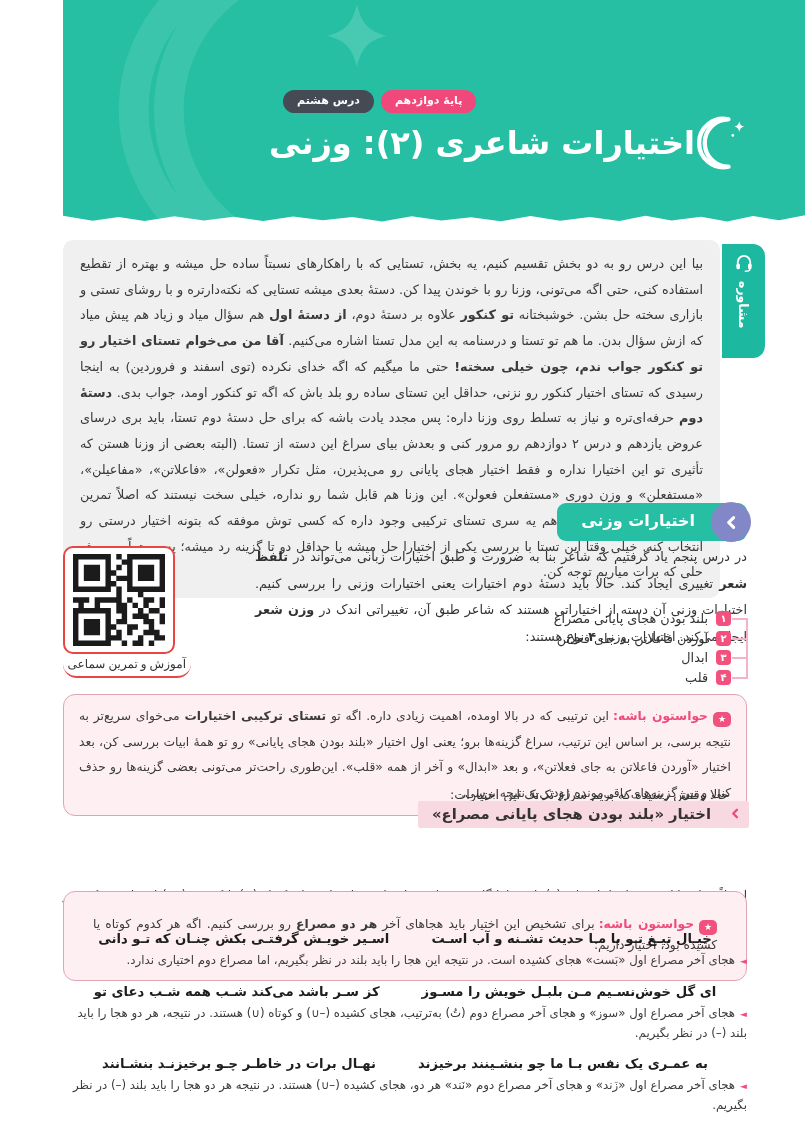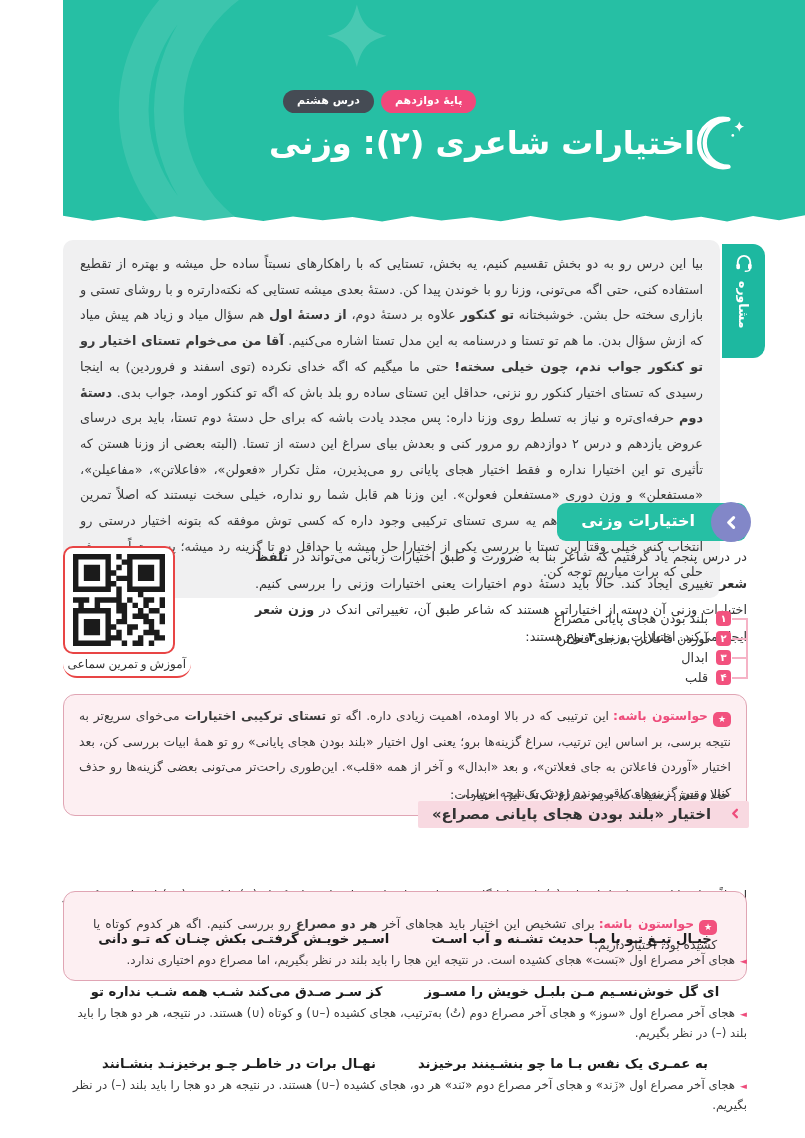--- a/index.html
+++ b/index.html
@@ -179,21 +179,21 @@
 
 <div class="examples">
   <div class="verse">
     <span>خیـال تیـغ تـو با مـا حدیث تشـنه و آب اسـت</span>
     <span>اسـیر خویـش گرفتـی بکش چنـان که تـو دانی</span>
   </div>
   <p class="vnote"><span class="tri">◄</span><span>هجای آخر مصراع اول «بَست» هجای کشیده است. در نتیجه این هجا را باید بلند در نظر بگیریم، اما مصراع دوم اختیاری ندارد.</span></p>
 
   <div class="verse">
     <span>ای گل خوش‌نسـیم مـن بلبـل خویش را مسـوز</span>
-    <span>کز سـر صـدق می‌کند شـب همه شـب نداره تو</span>
+    <span>کز سـر باشد می‌کند شـب همه شـب دعای تو</span>
   </div>
   <p class="vnote"><span class="tri">◄</span><span>هجای آخر مصراع اول «سوز» و هجای آخر مصراع دوم (تُ) به‌ترتیب، هجای کشیده (–∪) و کوتاه (∪) هستند. در نتیجه، هر دو هجا را باید بلند (–) در نظر بگیریم.</span></p>
 
   <div class="verse">
     <span>به عمـری یک نفس بـا ما چو بنشـینند برخیزند</span>
     <span>نهـال برات در خاطـر چـو برخیزنـد بنشـانند</span>
   </div>
   <p class="vnote"><span class="tri">◄</span><span>هجای آخر مصراع اول «زَند» و هجای آخر مصراع دوم «نَند» هر دو، هجای کشیده (–∪) هستند. در نتیجه هر دو هجا را باید بلند (–) در نظر بگیریم.</span></p>
 </div>
 

